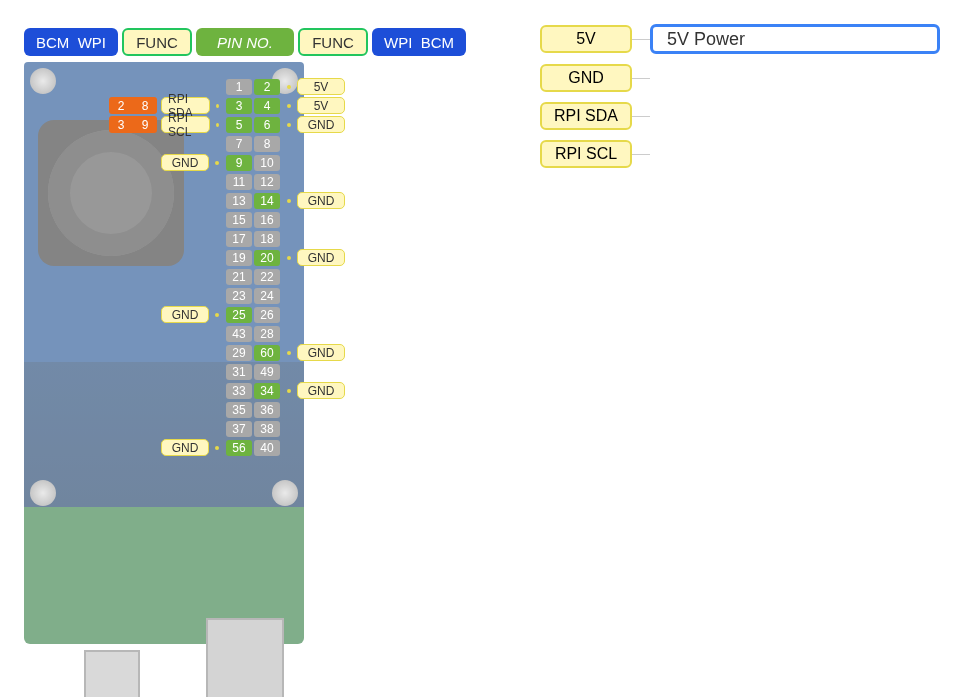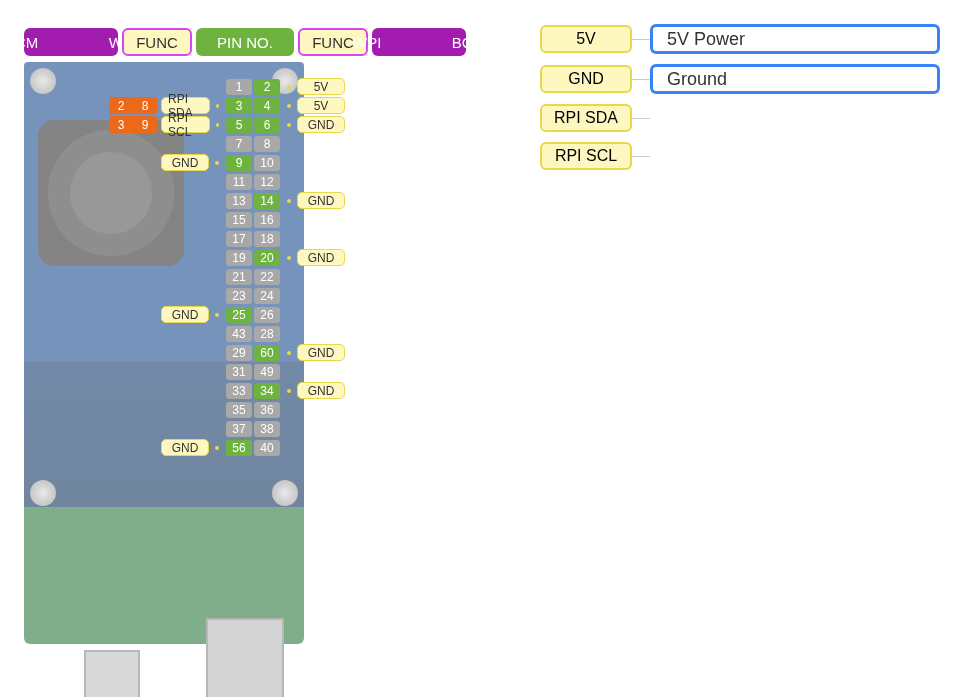--- a/index.html
+++ b/index.html
@@ -2,23 +2,23 @@
 <html><head>
 <meta charset="utf-8">
 <style>
 * { box-sizing: border-box; }
 body { margin: 0; font-family: Arial, Helvetica, sans-serif; background: #fff;
        width: 960px; height: 697px; position: relative; overflow: hidden; }
 
 .header-row { position: absolute; top: 28px; left: 24px; display: flex; }
 .hdr { height: 28px; display: inline-flex; align-items: center; justify-content: center;
        font-size: 15px; font-weight: 400; border-radius: 6px; }
-.hdr-orange { background: #a21caf; color: #fff; gap: 31px; }
-.hdr-yellow { background: #fff7c0; border: 2px solid #d946ef; color: #333; }
-.hdr-green  { background: #6eb33f; color: #fff; }
+.hdr-orange { background: #1d4ed8; color: #fff; }
+.hdr-yellow { background: #fff7c0; border: 2px solid #22c55e; color: #333; }
+.hdr-green  { background: #6eb33f; color: #fff; font-style: italic; }
 .hdr-bcmwpi-l { width: 94px; }
 .hdr-func   { width: 70px; margin-left: 4px; }
 .hdr-pinno  { width: 98px; margin-left: 4px; }
 .hdr-bcmwpi-r { width: 94px; margin-left: 4px; }
 
 .legend { position: absolute; top: 24px; left: 540px; width: 400px; }
 .legend-row { display: flex; align-items: center; margin-bottom: 10px; }
 .legend-key { width: 92px; height: 28px; background: #fff7c0; border: 2px solid #e6d94a;
               border-radius: 6px; display: flex; align-items: center; justify-content: center;
               font-size: 16px; }
@@ -98,21 +98,20 @@
 
 <div class="legend">
   <div class="legend-row">
     <span class="legend-key">5V</span>
     <span class="legend-dash"></span>
     <span class="legend-val">5V Power</span>
   </div>
   <div class="legend-row">
     <span class="legend-key">GND</span>
     <span class="legend-dash"></span>
-    <span class="legend-val">Ground</span>
   </div>
   <div class="legend-row">
     <span class="legend-key">RPI SDA</span>
     <span class="legend-dash"></span>
   </div>
   <div class="legend-row">
     <span class="legend-key">RPI SCL</span>
     <span class="legend-dash"></span>
   </div>
 </div>

